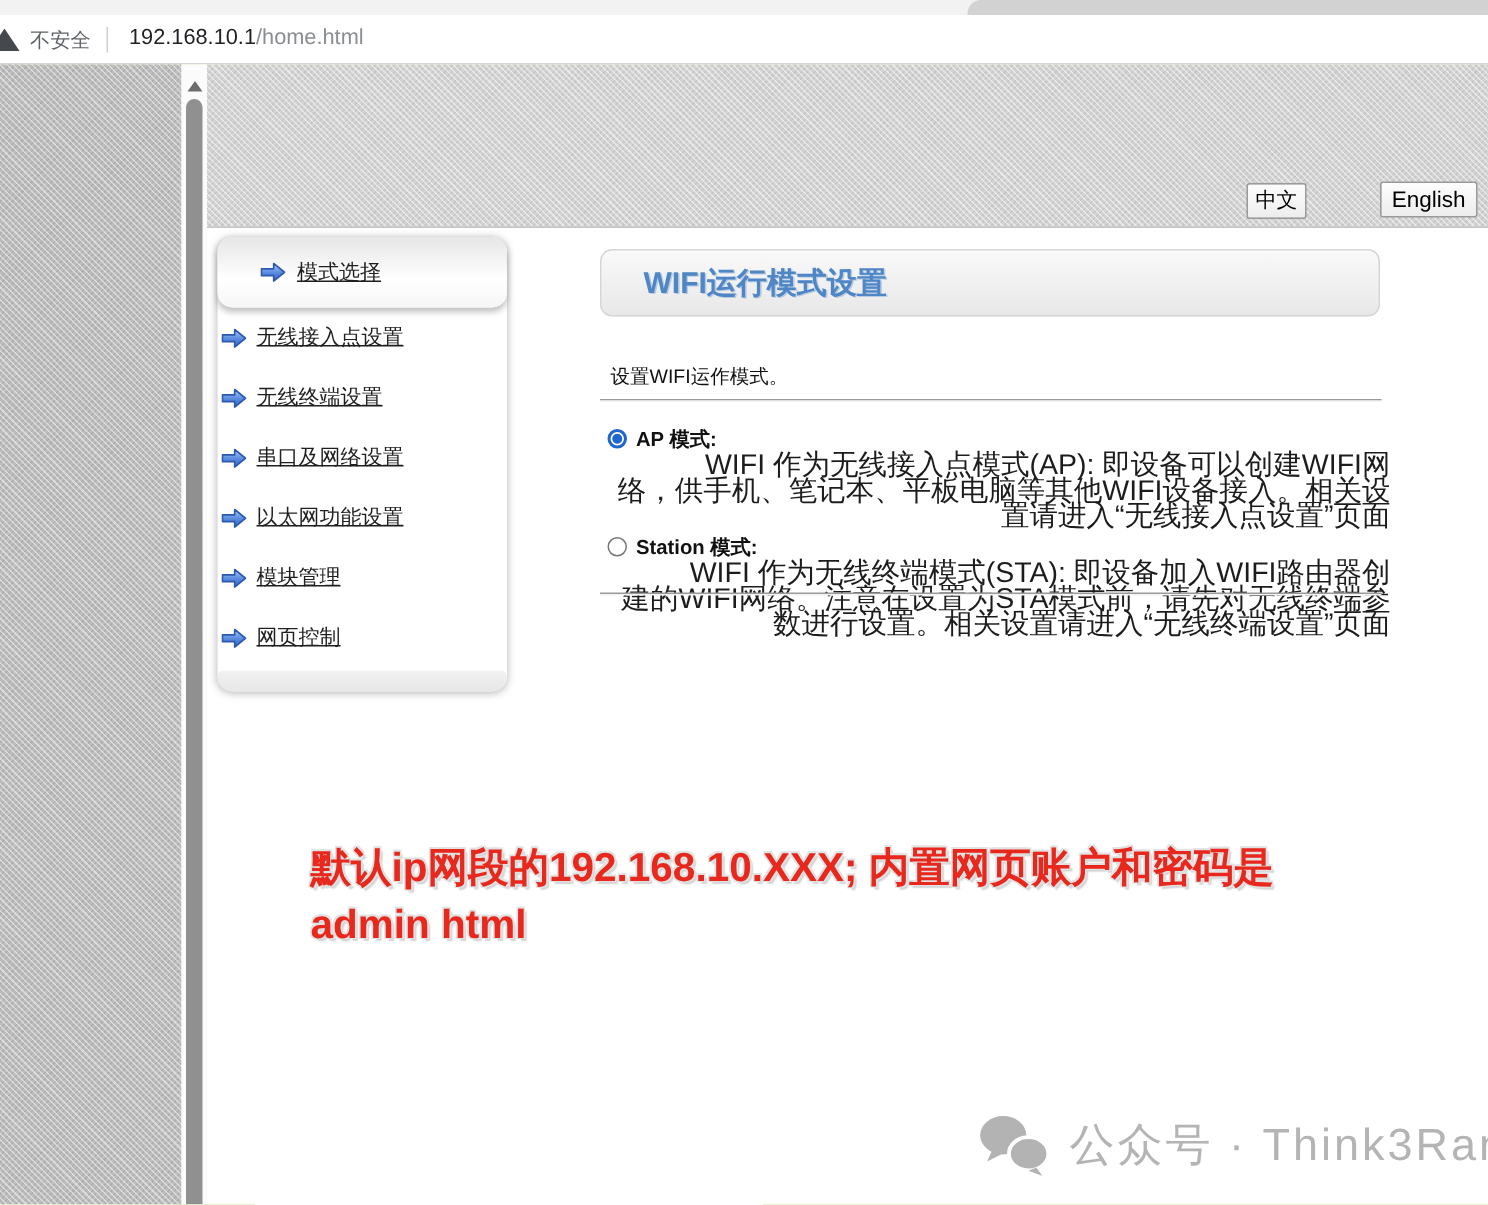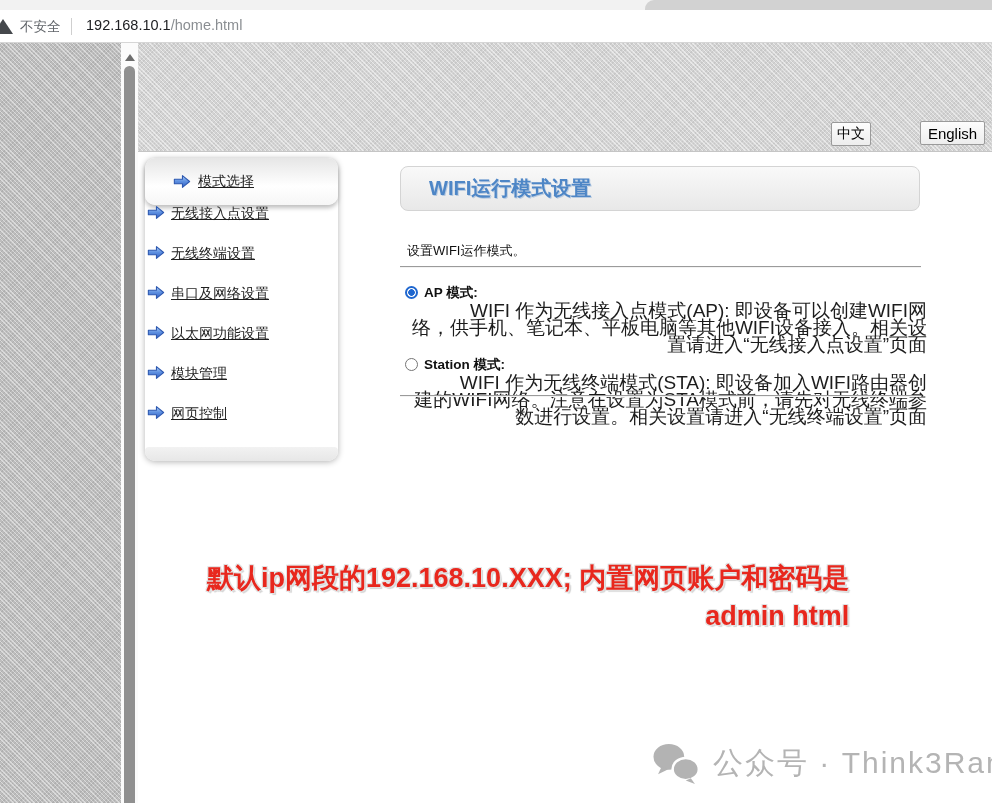--- a/index.html
+++ b/index.html
@@ -48,21 +48,21 @@
               font-family:"Liberation Sans", sans-serif; cursor:pointer; }
   .btn-zh { left:831px; top:79px; width:40px; font-size:14px; }
   .btn-en { left:920px; top:78px; width:65px; font-size:15px; }
 
   
   .menu { position:absolute; left:145px; top:115px; width:193px; height:303px;
           background:#fff; border-radius:10px; box-shadow:0 1px 6px rgba(0,0,0,.30); }
   .menu-active { height:47px; border-radius:10px; display:flex; align-items:center; gap:7px;
                  padding-left:28px; background:linear-gradient(#e6e6e6,#ffffff 60%,#f6f6f6);
                  box-shadow:0 3px 4px rgba(0,0,0,.25); }
-  .menu-row { height:40px; display:flex; align-items:flex-start; gap:6px; padding-left:2px; }
+  .menu-row { height:40px; display:flex; align-items:center; gap:6px; padding-left:2px; }
   .menu-row:first-of-type { margin-top:1px; }
   .menu-link { font-size:14px; color:#1f1f1f; text-decoration:underline; cursor:pointer; }
   .arrow-svg { width:18px; height:15px; flex:0 0 auto; }
   .menu-cap { position:absolute; left:0; right:0; bottom:0; height:14px;
               border-radius:4px 4px 10px 10px;
               background:linear-gradient(#f2f2f2,#e7e7e7); }
 
   
   .hdr-card { position:absolute; left:400px; top:123px; width:520px; height:45px;
               background:linear-gradient(#f9f9f9,#e8e8e8); border:1px solid #d4d4d4;
@@ -79,21 +79,21 @@
   .mode-label { font-size:13.5px; font-weight:bold; color:#111; }
   .radio { width:13px; height:13px; border-radius:50%; flex:0 0 auto; cursor:pointer; }
   .radio.checked { border:2px solid #1f67cf; background:radial-gradient(circle,#1f67cf 0 3px,#fff 3.6px); }
   .radio.unchecked { border:1.5px solid #757575; background:#fff; }
   .mode-desc { font-size:19px; line-height:17px; text-indent:2.9em; margin:1px 0 3px; }
 
   
   .annotation { position:absolute; left:207px; top:516px; font-size:27px; font-weight:bold;
                 line-height:38px; color:#e8271d;
                 text-shadow:-1px -1px 0 #e2e2e2, 1px -1px 0 #e2e2e2, -1px 1px 0 #e2e2e2,
-                             1px 1px 0 #e2e2e2, 2px 2px 1px #d4d4d4;text-align:right; }
+                             1px 1px 0 #e2e2e2, 2px 2px 1px #d4d4d4; }
   .watermark { position:absolute; left:652px; top:700px; display:flex; align-items:center; gap:13px; }
   .wm-text { font-size:30px; color:#b4b4b4; letter-spacing:2px; white-space:nowrap; }
 </style>
 </head>
 <body>
 
 <svg width="0" height="0" style="position:absolute" aria-hidden="true">
   <defs>
     <linearGradient id="ag" x1="0" y1="0" x2="0" y2="1">
       <stop offset="0" stop-color="#a9cdf8"></stop>

